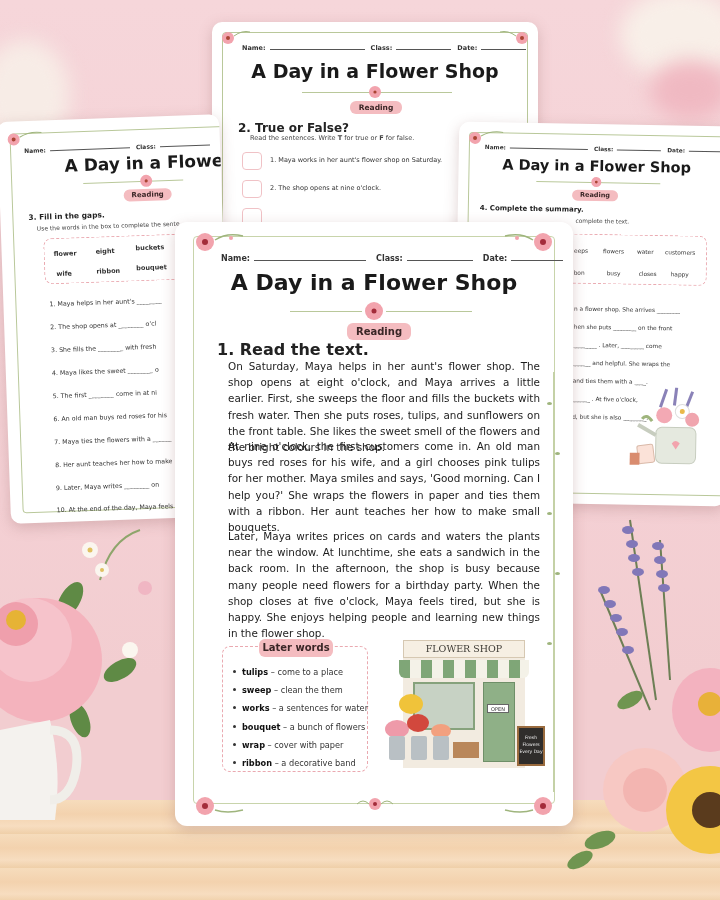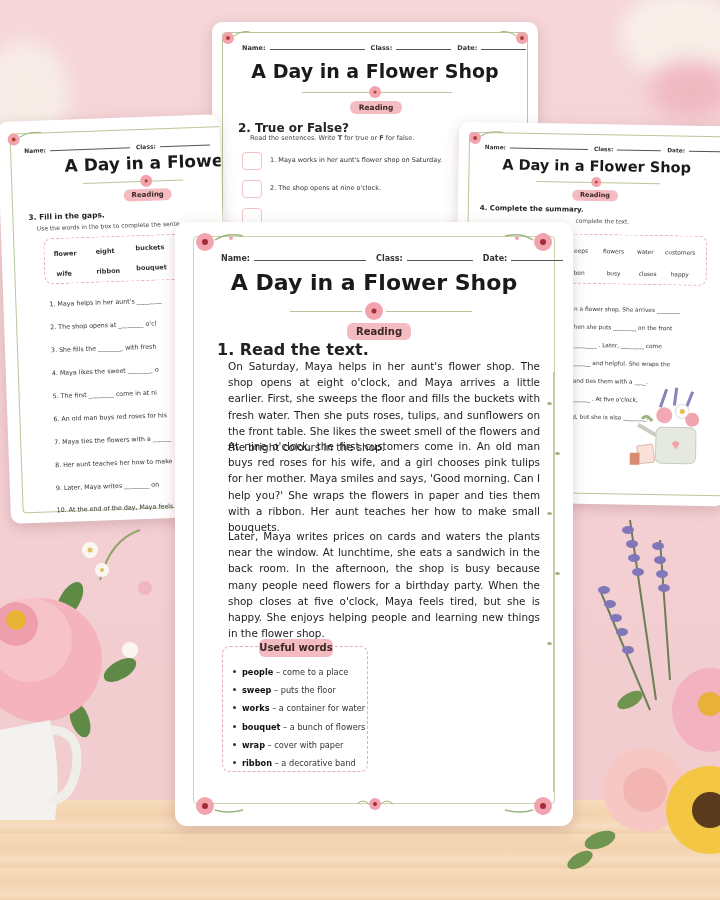--- a/index.html
+++ b/index.html
@@ -299,24 +299,43 @@
       <circle cx="12" cy="11" r="9" fill="#f2a3ad"></circle>
       <circle cx="12" cy="11" r="2.5" fill="#a32c3a"></circle>
     </svg>
   <div class="pill" style="left:172px;top:101px;width:64px;height:17px;font-size:10px;line-height:17px;">Reading</div>
   <div class="q-head" style="left:42px;top:118px;font-size:16px;">1. Read the text.</div>
   <p class="para" style="top:136px;">On Saturday, Maya helps in her aunt's flower shop. The shop opens at eight o'clock, and Maya arrives a little earlier. First, she sweeps the floor and fills the buckets with fresh water. Then she puts roses, tulips, and sunflowers on the front table. She likes the sweet smell of the flowers and the bright colours in the shop.</p>
   <p class="para" style="top:216px;">At nine o'clock, the first customers come in. An old man buys red roses for his wife, and a girl chooses pink tulips for her mother. Maya smiles and says, 'Good morning. Can I help you?' She wraps the flowers in paper and ties them with a ribbon. Her aunt teaches her how to make small bouquets.</p>
   <p class="para" style="top:306px;">Later, Maya writes prices on cards and waters the plants near the window. At lunchtime, she eats a sandwich in the back room. In the afternoon, the shop is busy because many people need flowers for a birthday party. When the shop closes at five o'clock, Maya feels tired, but she is happy. She enjoys helping people and learning new things in the flower shop.</p>
 
   <div class="useful">
-    <div class="pill">Useful words</div>
+    <div class="pill">Later words</div>
     <ul>
-      <li><span class="dot"></span><b>people</b> <span>– come to a place</span></li>
-      <li><span class="dot"></span><b>sweep</b> <span>– puts the floor</span></li>
-      <li><span class="dot"></span><b>works</b> <span>– a container for water</span></li>
+      <li><span class="dot"></span><b>tulips</b> <span>– come to a place</span></li>
+      <li><span class="dot"></span><b>sweep</b> <span>– clean the them</span></li>
+      <li><span class="dot"></span><b>works</b> <span>– a sentences for water</span></li>
       <li><span class="dot"></span><b>bouquet</b> <span>– a bunch of flowers</span></li>
       <li><span class="dot"></span><b>wrap</b> <span>– cover with paper</span></li>
       <li><span class="dot"></span><b>ribbon</b> <span>– a decorative band</span></li>
     </ul>
   </div>
 
+  <div style="position:absolute;left:204px;top:412px;width:170px;height:150px;">
+    <div style="position:absolute;left:24px;top:14px;width:122px;height:120px;background:#f2ebe0;"></div>
+    <div style="position:absolute;left:24px;top:6px;width:122px;height:18px;background:#f6efe3;border:1px solid #d6c8b2;font-family:'DejaVu Serif',serif;font-size:9.5px;color:#3d3a34;text-align:center;line-height:16px;">FLOWER SHOP</div>
+    <div style="position:absolute;left:20px;top:26px;width:130px;height:18px;background:repeating-linear-gradient(90deg,#7fa677 0 11px,#f4f2e8 11px 22px);border-radius:0 0 6px 6px;"></div>
+    <div style="position:absolute;left:34px;top:48px;width:62px;height:48px;background:#c7d2c4;border:2px solid #86a27c;"></div>
+    <div style="position:absolute;left:104px;top:48px;width:32px;height:80px;background:#8fb087;border:1px solid #6f8f68;"></div>
+    <div style="position:absolute;left:108px;top:70px;width:22px;height:9px;background:#fff;border:1px solid #666;font-size:5px;text-align:center;line-height:8px;color:#333;">OPEN</div>
+    <div style="position:absolute;left:138px;top:92px;width:28px;height:40px;background:#2f2d2b;border:2px solid #9a6b3e;color:#eee;font-size:4.5px;text-align:center;padding-top:6px;line-height:7px;">Fresh Flowers Every Day</div>
+    <div style="position:absolute;left:6px;top:86px;">
+      <div style="position:absolute;left:0;top:0;width:24px;height:18px;border-radius:50%;background:#ee9aa9;"></div>
+      <div style="position:absolute;left:22px;top:-6px;width:22px;height:18px;border-radius:50%;background:#d2483d;"></div>
+      <div style="position:absolute;left:14px;top:-26px;width:24px;height:20px;border-radius:50%;background:#f0c33a;"></div>
+      <div style="position:absolute;left:46px;top:4px;width:20px;height:14px;border-radius:50%;background:#f2a07f;"></div>
+      <div style="position:absolute;left:4px;top:16px;width:16px;height:24px;background:#b9c0c4;border-radius:2px;"></div>
+      <div style="position:absolute;left:26px;top:16px;width:16px;height:24px;background:#b9c0c4;border-radius:2px;"></div>
+      <div style="position:absolute;left:48px;top:16px;width:16px;height:24px;background:#b9c0c4;border-radius:2px;"></div>
+      <div style="position:absolute;left:68px;top:22px;width:26px;height:16px;background:#b9875a;"></div>
+    </div>
+  </div>
 </div>
 
 </body></html>

